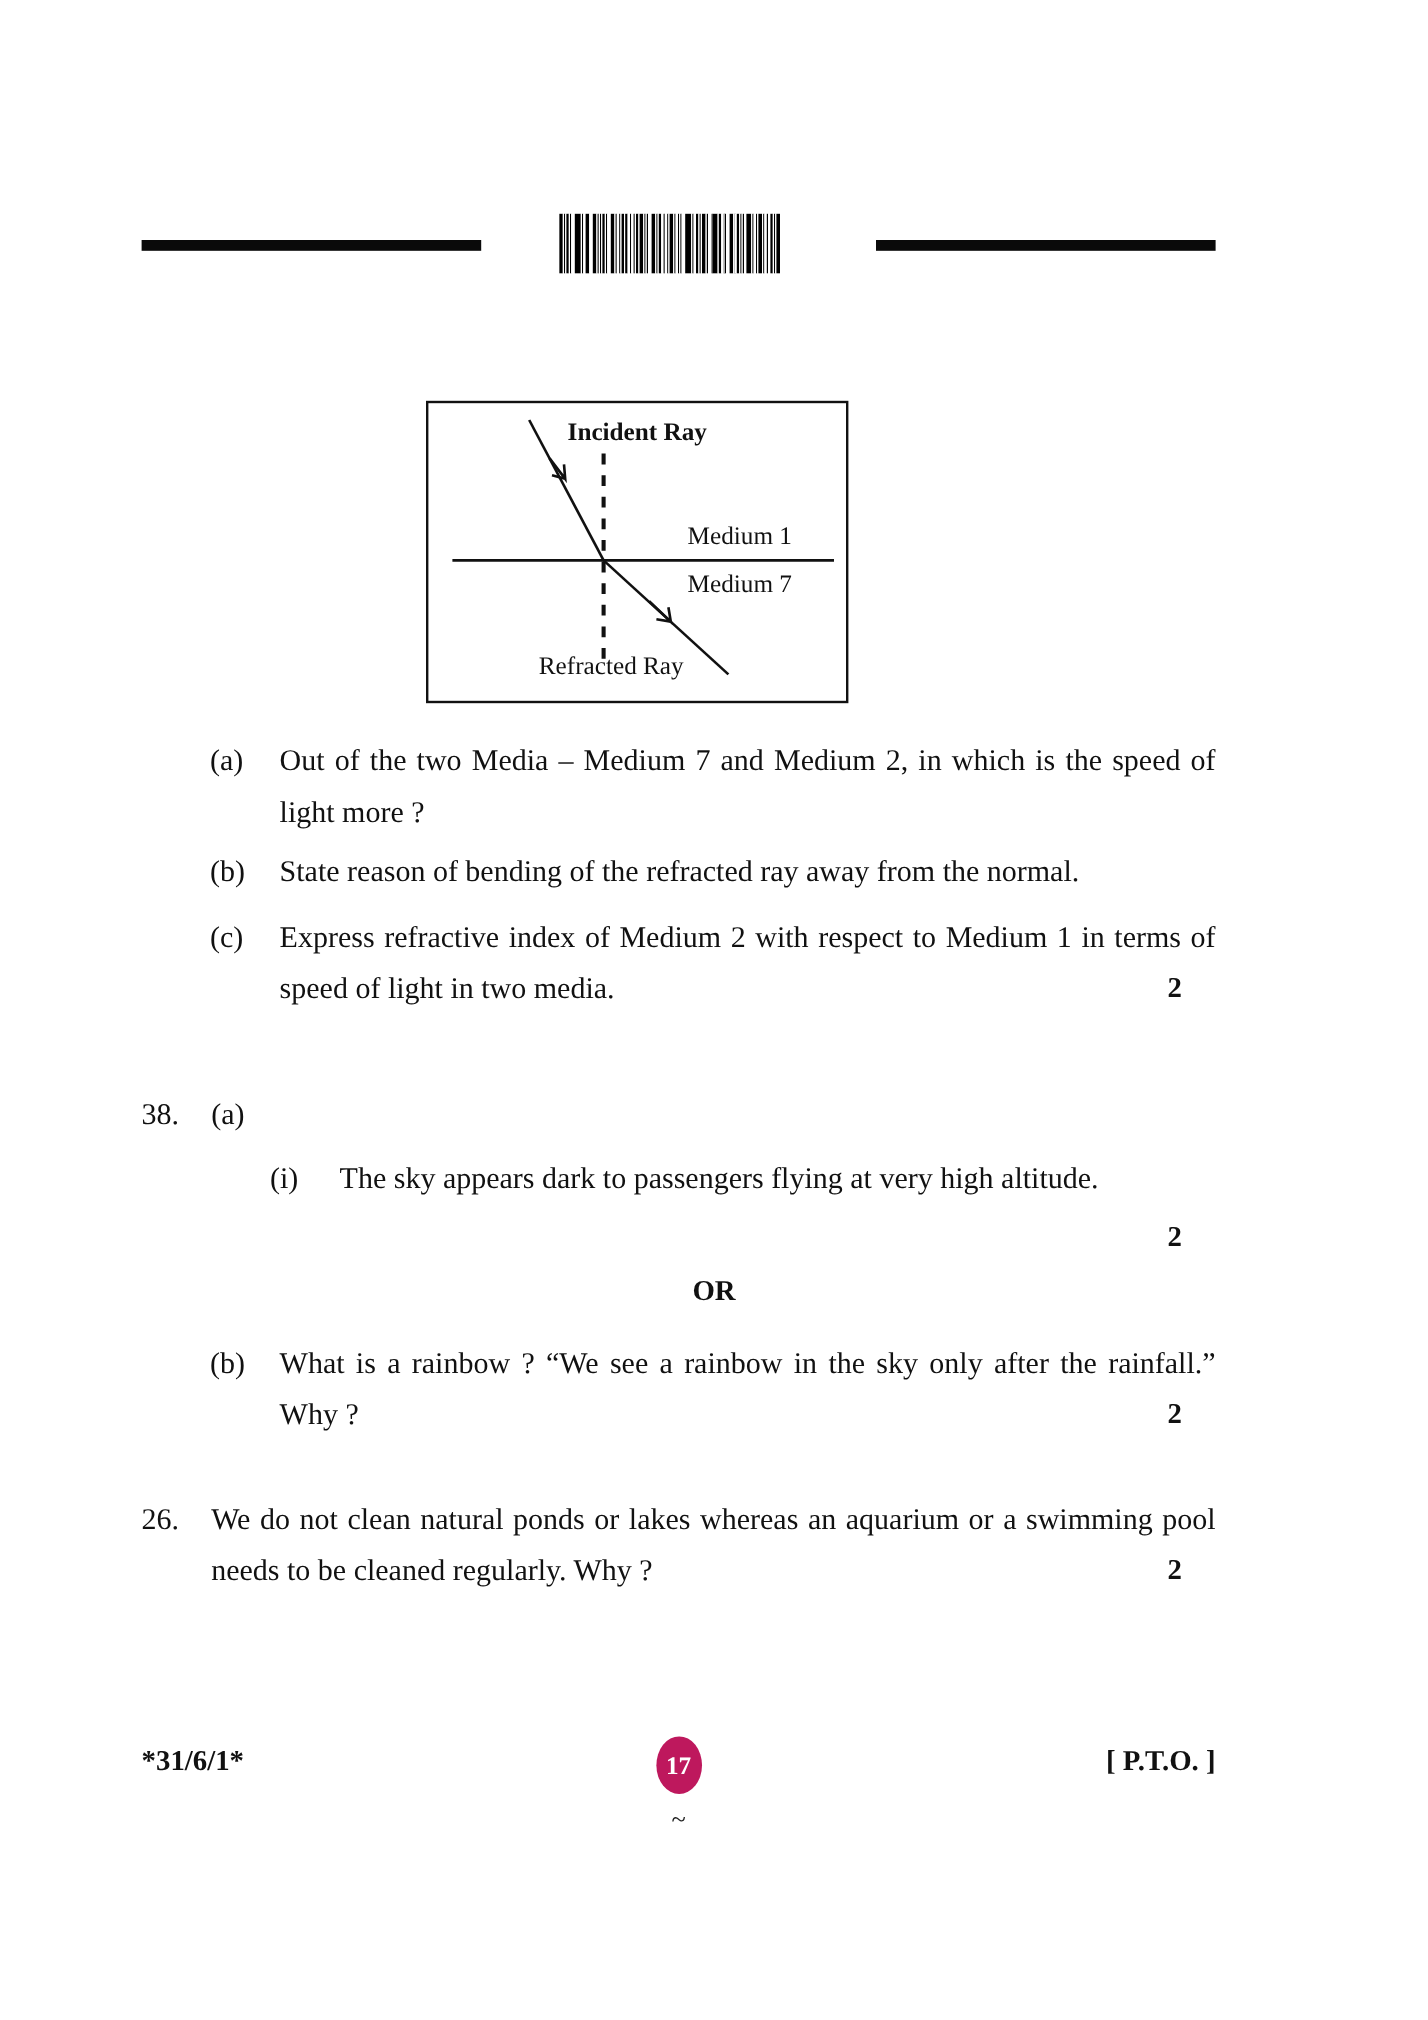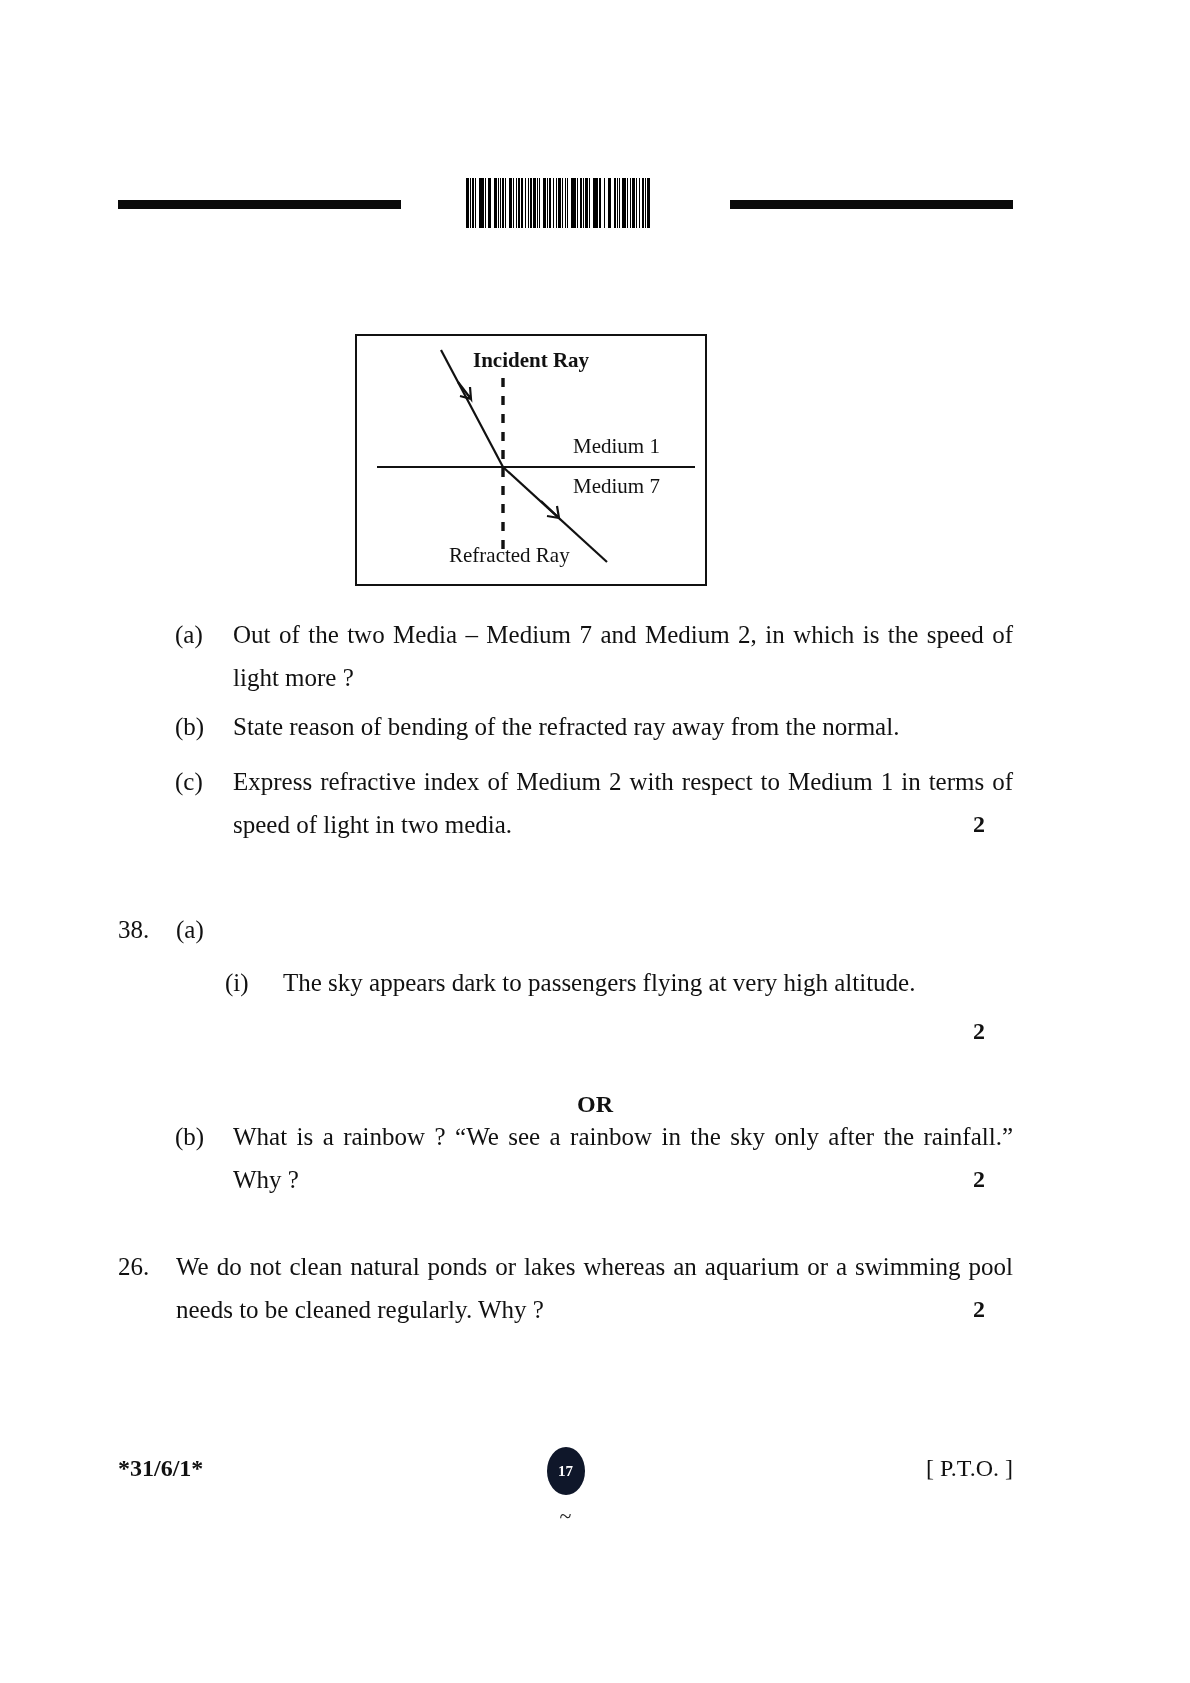--- a/index.html
+++ b/index.html
@@ -154,34 +154,34 @@
     left: 0;
     top: 0;
     font-size: 24px;
     font-weight: bold;
   }
   .foot-pto {
     position: absolute;
     right: 0;
     top: 0;
     font-size: 24px;
-    font-weight: normal;
+    font-weight: bold;
     text-align: right;
   }
   .page-oval {
     position: absolute;
     left: 50%;
     transform: translateX(-50%);
     top: -8px;
     width: 38px;
     height: 48px;
     border-radius: 50%;
-    background: #0f172a;
+    background: #be185d;
     color: #fff;
-    font-size: 15px;
+    font-size: 21px;
     font-weight: bold;
     display: flex;
     align-items: center;
     justify-content: center;
   }
   .tilde {
     position: absolute;
     left: 50%;
     transform: translateX(-50%);
     top: 48px;
@@ -366,21 +366,21 @@
     <div class="qlabel">(a)</div>
   </div>
 
   <div class="qrow" style="left:225px; top:961px; width:788px;">
     <div class="qsublabel">(i)</div>
     <div class="qtext nojust" style="width:730px;">The sky appears dark to passengers flying at very high altitude.</div>
   </div>
 
   <div class="marks" style="left:973px; top:1010px;">2</div>
 
-  <div class="or-line" style="left:0px; top:1063px;margin-top:28px;">OR</div>
+  <div class="or-line" style="left:0px; top:1063px;">OR</div>
 
   <div class="qrow" style="left:175px; top:1115px; width:838px;">
     <div class="qlabel">(b)</div>
     <div class="qtext" style="width:780px;">What is a rainbow ? “We see a rainbow in the sky only after the rainfall.” Why ?</div>
   </div>
   <div class="marks" style="left:973px; top:1158px;">2</div>
 
   <div class="qrow" style="left:118px; top:1245px; width:895px;">
     <div class="qnum">26.</div>
     <div class="qtext" style="width:837px;">We do not clean natural ponds or lakes whereas an aquarium or a swimming pool needs to be cleaned regularly. Why ?</div>

